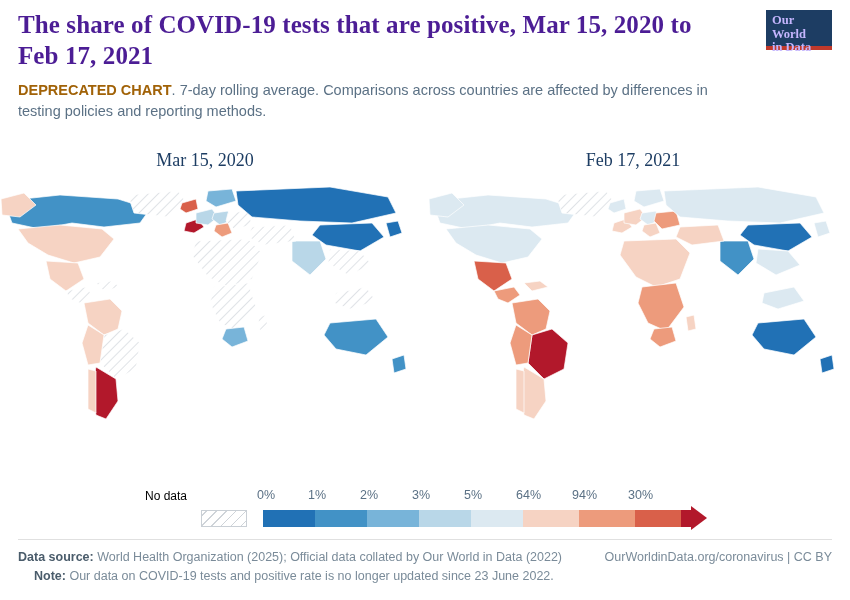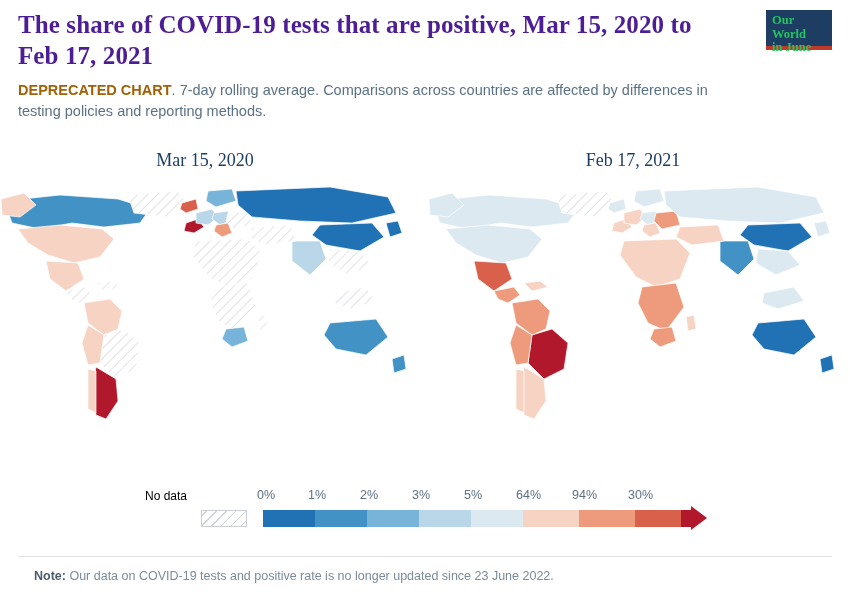--- a/index.html
+++ b/index.html
@@ -44,21 +44,21 @@
     font-weight: 700;
   }
 
   
   .logo {
     position: absolute;
     right: 18px; top: 10px;
     width: 66px; height: 40px;
     background: #1d3d63;
     border-bottom: 4px solid #c0392b;
-    color: #22c55e;
+    color: #c4b5fd;
     padding: 4px 5px 0 6px;
     line-height: 1.08;
     font-family: "Liberation Serif", serif;
     font-weight: 700;
     font-size: 12.5px;
   }
 
   
   .maps {
     position: absolute;
@@ -163,21 +163,21 @@
 
   <div class="header">
     <h1 class="title">The share of COVID-19 tests that are positive, Mar 15, 2020 to Feb 17, 2021</h1>
     <div class="subtitle">
       <b>DEPRECATED CHART</b><span>. 7-day rolling average. Comparisons across countries are affected by differences in testing policies and reporting methods.</span>
     </div>
   </div>
 
   <div class="logo">
     <div>Our World</div>
-    <div>in June</div>
+    <div>in Data</div>
   </div>
 
   <div class="maps">
 
     <div class="map-panel left">
       <div class="map-title">Mar 15, 2020</div>
       <svg class="map-svg" viewBox="0 0 410 250">
         <defs>
           <pattern id="hatchL" width="7" height="7" patternTransform="rotate(45)" patternUnits="userSpaceOnUse">
             <rect width="7" height="7" fill="#ffffff"></rect>
@@ -306,19 +306,24 @@
         <div class="swatch" style="left:378px; width:56px; background:#f6d3c3"></div>
         <div class="swatch" style="left:434px; width:56px; background:#ed9b7c"></div>
         <div class="swatch" style="left:490px; width:46px; background:#d9604a"></div>
         <div class="swatch" style="left:536px; width:10px; background:#b2182b"></div>
         <div class="arrow" style="left:546px; border-left:16px solid #b2182b;"></div>
       </div>
     </div>
   </div>
 
   <div class="footer">
+    <div class="footer-row1">
+      <b>Data source:</b>
+      <span>World Health Organization (2025); Official data collated by Our World in Data (2022)</span>
+      <span class="footer-right">OurWorldinData.org/coronavirus | CC BY</span>
+    </div>
     <div class="footer-note">
       <b>Note:</b>
       <span>Our data on COVID-19 tests and positive rate is no longer updated since 23 June 2022.</span>
     </div>
   </div>
 
 </div>
 
 </body></html>

